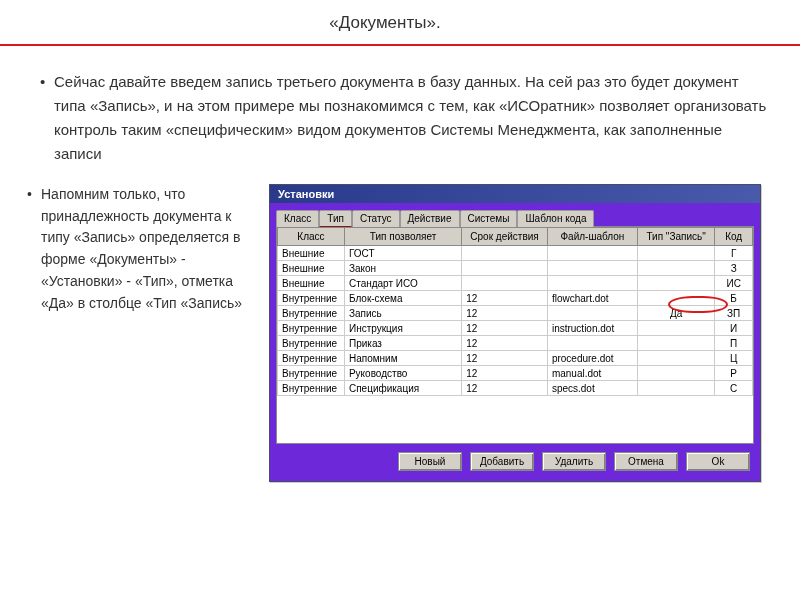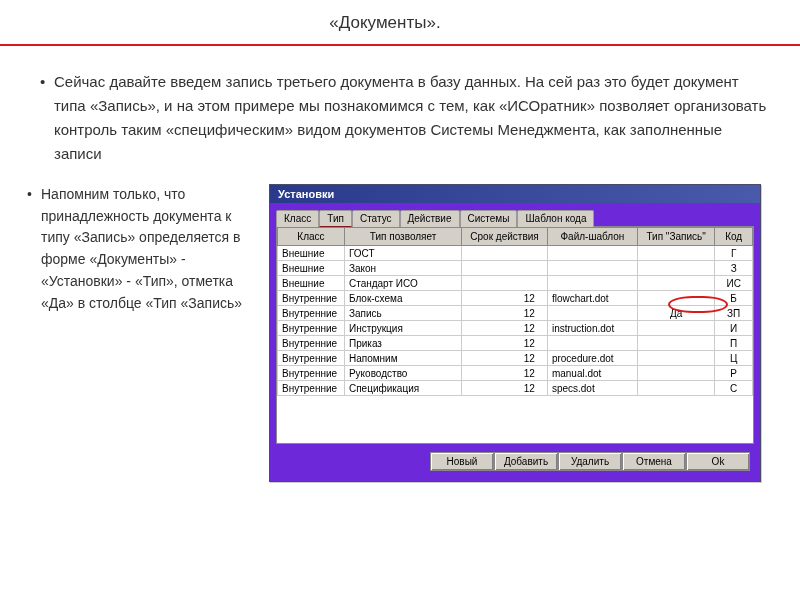--- a/index.html
+++ b/index.html
@@ -127,34 +127,34 @@
       position: absolute;
       border: 2px solid #d91a1a;
       border-radius: 50%/60%;
       width: 60px;
       height: 17px;
       pointer-events: none;
     }
     .button-bar {
       display: flex;
       justify-content: flex-end;
-      gap: 0;
+      gap: 8px;
       padding: 8px 10px 10px 10px;
     }
     .btn {
       background: #d4d0c8;
       border: 1px solid #888;
       box-shadow: inset 1px 1px 0 #fff, inset -1px -1px 0 #808080;
       padding: 3px 0;
       font-size: 10px;
       width: 64px;
       text-align: center;
       cursor: pointer;
     }
-    .term-cell { text-align: right; padding-right: 12px !important; }
+    .term-cell { text-align: left; padding-right: 12px !important; }
     .code-cell { text-align: center; }
   </style>
 </head>
 <body>
 
 <div class="header">
   <div class="header-line1">«Документы».</div>
 </div>
 <div class="red-line"></div>
 

